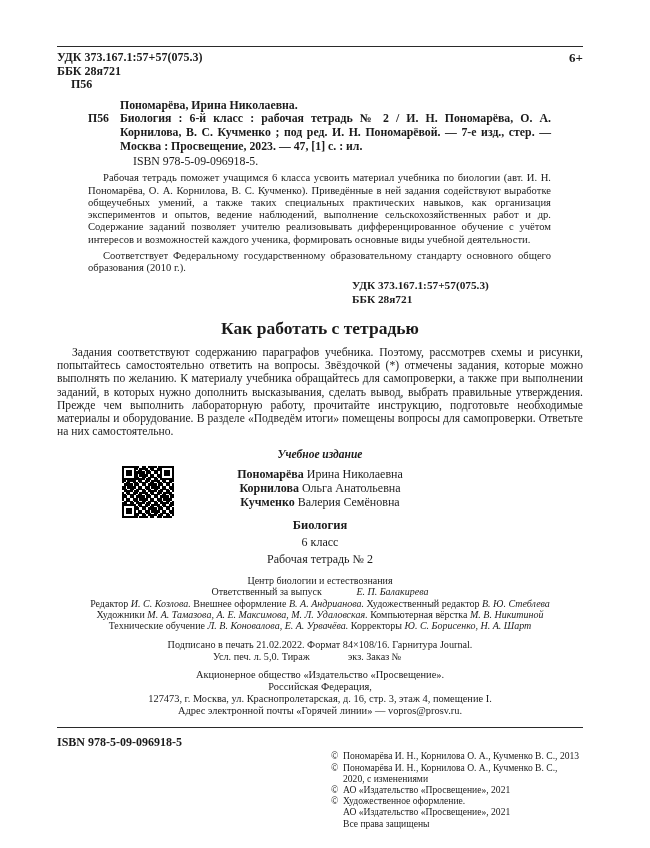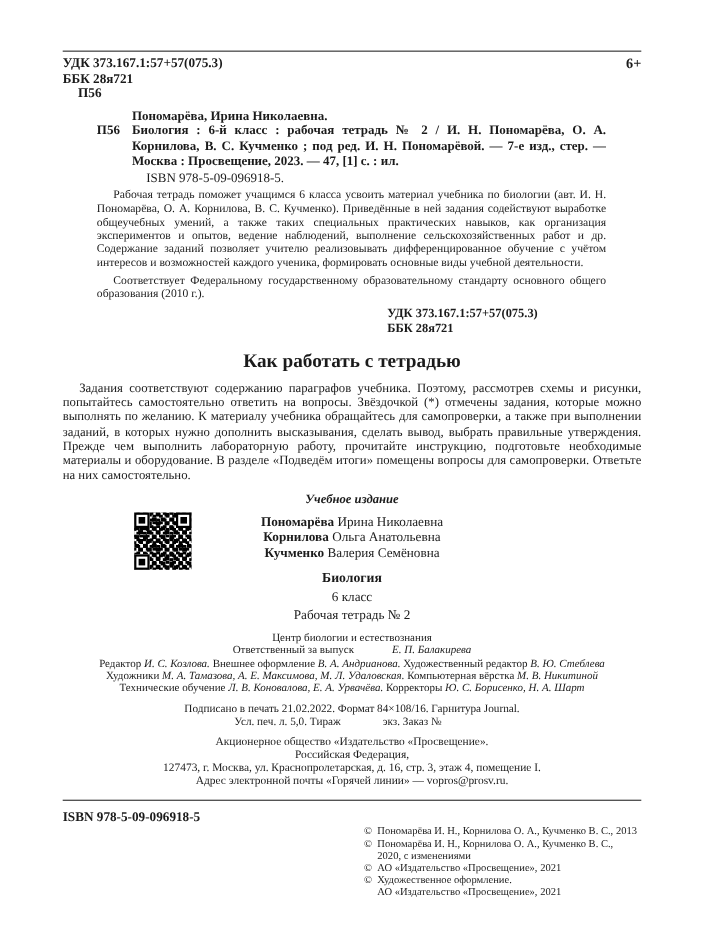--- a/index.html
+++ b/index.html
@@ -157,16 +157,20 @@
       </div>
       <div class="cr-row">
         <span class="cr-mark">©</span>
         <span class="cr-text">АО «Издательство «Просвещение», 2021</span>
       </div>
       <div class="cr-row">
         <span class="cr-mark">©</span>
         <span class="cr-text">Художественное оформление.
 АО «Издательство «Просвещение», 2021</span>
       </div>
+      <div class="cr-row">
+        <span class="cr-mark"></span>
+        <span class="cr-text">Все права защищены</span>
+      </div>
     </div>
   </div>
 
 </div>
 
 </body></html>

